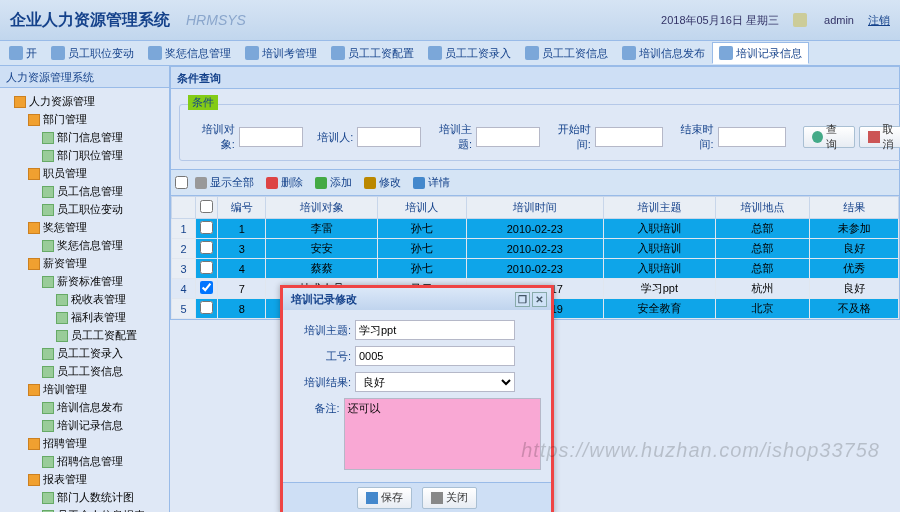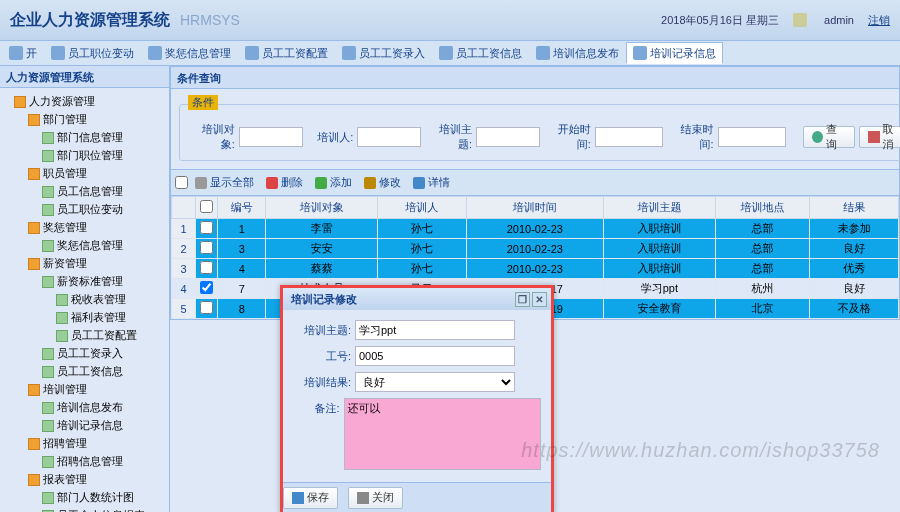--- a/index.html
+++ b/index.html
@@ -1,43 +1,43 @@
 <!DOCTYPE html>
 <html><head>
 <meta charset="utf-8">
 <style>
 * { box-sizing: border-box; margin: 0; padding: 0; font-family: "Microsoft YaHei", Arial, sans-serif; }
 html, body { width: 900px; height: 512px; overflow: hidden; background: #fff; }
 
 .header { height: 40px; background: linear-gradient(#d6e4f4,#c1d6ed); display:flex; align-items:center; padding:0 10px; position:relative; }
 .header .title { font-size: 16px; color:#15428b; font-weight:bold; }
-.header .subtitle { font-size:14px; color:#8aa6cc; margin-left:10px; }
+.header .subtitle { font-size:14px; color:#8aa6cc; font-style:italic; margin-left:16px; }
 .header .right { margin-left:auto; font-size:11px; color:#336; display:flex; align-items:center; gap:14px; }
 .header .logout { color:#15428b; text-decoration:underline; cursor:pointer; }
 
 .toolbar-global { height:26px; background:#d5e4f5; border-top:1px solid #99bbe8; border-bottom:1px solid #99bbe8; display:flex; align-items:center; font-size:11px; color:#15428b; padding:0 2px; overflow:hidden; }
 .toolbar-global .tbitem { display:flex; align-items:center; height:22px; padding:0 6px; border:1px solid transparent; cursor:pointer; white-space:nowrap; }
 .toolbar-global .tbitem.active { background:#fff; border:1px solid #99bbe8; border-bottom-color:#fff; }
 .ico { width:14px; height:14px; display:inline-block; margin-right:3px; background:#7ba7d9; border-radius:2px; }
 
 .sidebar { position:absolute; top:66px; left:0; width:170px; bottom:0; background:#dfe8f6; border-right:1px solid #99bbe8; overflow:auto; }
-.sidebar-title { height:22px; line-height:22px; background:#cedff5; border-bottom:1px solid #99bbe8; font-size:11px; color:#15428b; padding-left:6px; font-weight:bold;}
+.sidebar-title { height:22px; line-height:22px; background:#cedff5; border-bottom:1px solid #99bbe8; font-size:11px; color:#15428b; padding-left:6px; font-weight:normal;}
 .tree { font-size:11px; color:#000; padding:4px 0; }
 .tree ul { list-style:none; padding-left:14px; }
 .tree li { line-height:18px; white-space:nowrap; cursor:pointer; }
 .tree li::before { content:""; display:inline-block; width:10px; height:10px; margin-right:3px; background:#f0a030; border:1px solid #cc8020; vertical-align:middle; }
 .tree li.leaf::before { background:#9c9; border-color:#6a6; }
 .tree li.root::before { background:#f0a030; }
 
 .main { position:absolute; top:66px; left:170px; right:0; bottom:0; background:#dfe8f6; display:flex; flex-direction:column; }
 .panel { border:1px solid #99bbe8; margin:0; }
 .panel-title { height:22px; line-height:22px; background:#cedff5; border-bottom:1px solid #99bbe8; font-size:11px; color:#15428b; padding-left:6px; font-weight:bold;}
 .search-body { background:#dfe8f6; padding:8px; }
 .fieldset { border:1px solid #b5c8e8; border-radius:3px; padding:10px 8px 8px; position:relative; }
-.fieldset legend { font-size:11px; color:#15428b; padding:0 4px; background:#eab308; position:relative; top:-2px; }
+.fieldset legend { font-size:11px; color:#15428b; padding:0 4px; background:#84cc16; position:relative; top:-2px; }
 .fieldrow { display:flex; align-items:center; gap:4px; font-size:11px; color:#15428b; flex-wrap:nowrap; }
 .fieldrow label { width:50px; text-align:right; }
 .fieldrow input[type=text] { width:64px; height:20px; border:1px solid #b5b8c8; background:#fff; font-size:11px; padding:0 3px; }
 .fieldrow input.date { width:68px; }
 .btn { display:inline-flex; align-items:center; height:22px; padding:0 8px; font-size:11px; color:#333; background:linear-gradient(#fff,#e7ecf3); border:1px solid #a9bfd3; border-radius:2px; cursor:pointer; }
 .btn .bico { width:12px; height:12px; margin-right:3px; display:inline-block; }
 .bico-search { background:#4a8; border-radius:50%; }
 .bico-cancel { background:#c55; }
 
 .grid-toolbar { height:26px; background:#d5e4f5; border:1px solid #99bbe8; border-top:none; display:flex; align-items:center; padding:0 4px; gap:2px; font-size:11px; color:#15428b;}
@@ -55,21 +55,21 @@
 
 .modal { position:absolute; left:280px; top:285px; width:274px; background:#cedff5; border:3px solid #ef4444; box-shadow:0 0 6px rgba(0,0,0,.3); }
 .modal-title { height:22px; display:flex; align-items:center; padding:0 4px 0 8px; font-size:11px; color:#15428b; font-weight:bold; background:linear-gradient(#dbe8f8,#c0d4ee);}
 .modal-title .spacer{flex:1;}
 .modal-title .winbtn{ width:15px;height:15px;margin-left:2px;display:inline-block;border:1px solid #8aa;background:#cfe2f6;cursor:pointer;font-size:10px;line-height:13px;text-align:center;color:#456;}
 .modal-body { background:#dfe8f6; padding:10px 10px 6px; }
 .form-row { display:flex; align-items:flex-start; margin-bottom:6px; font-size:11px; color:#15428b; }
 .form-row label { width:62px; text-align:right; padding-right:4px; padding-top:3px;}
 .form-row input[type=text], .form-row select { width:160px; height:20px; border:1px solid #b5b8c8; font-size:11px; padding:0 3px; background:#fff;}
 .form-row textarea { width:244px; height:72px; border:1px solid #b5b8c8; font-size:11px; padding:2px 3px; resize:none; background:#f9a8d4;}
-.modal-footer { height:30px; background:#cedff5; border-top:1px solid #99bbe8; display:flex; align-items:center; gap:10px;}
+.modal-footer { height:30px; background:#cedff5; border-top:1px solid #99bbe8; display:flex; align-items:center; justify-content:center; gap:10px;}
 
 .watermark { position:absolute; right:20px; bottom:50px; font-size:20px; color:rgba(0,0,0,.18); font-style:italic; letter-spacing:1px; pointer-events:none; }
 </style>
 </head>
 <body>
 
 <div class="header">
   <span class="title">企业人力资源管理系统</span>
   <span class="subtitle">HRMSYS</span>
   <div class="right">
@@ -77,20 +77,21 @@
     <span class="ico" style="background:#cc9;"></span>
     <span>admin</span>
     <span class="logout">注销</span>
   </div>
 </div>
 
 <div class="toolbar-global" id="tabbar">
     <div class="tbitem"><span class="ico"></span>开</div>
     <div class="tbitem"><span class="ico"></span>员工职位变动</div>
     <div class="tbitem"><span class="ico"></span>奖惩信息管理</div>
+    <div class="tbitem"><span class="ico"></span>培训考管理</div>
     <div class="tbitem"><span class="ico"></span>员工工资配置</div>
     <div class="tbitem"><span class="ico"></span>员工工资录入</div>
     <div class="tbitem"><span class="ico"></span>员工工资信息</div>
     <div class="tbitem"><span class="ico"></span>培训信息发布</div>
     <div class="tbitem active"><span class="ico"></span>培训记录信息</div>
   </div>
 
 <div class="sidebar">
   <div class="sidebar-title">人力资源管理系统</div>
   <div class="tree" id="tree">

